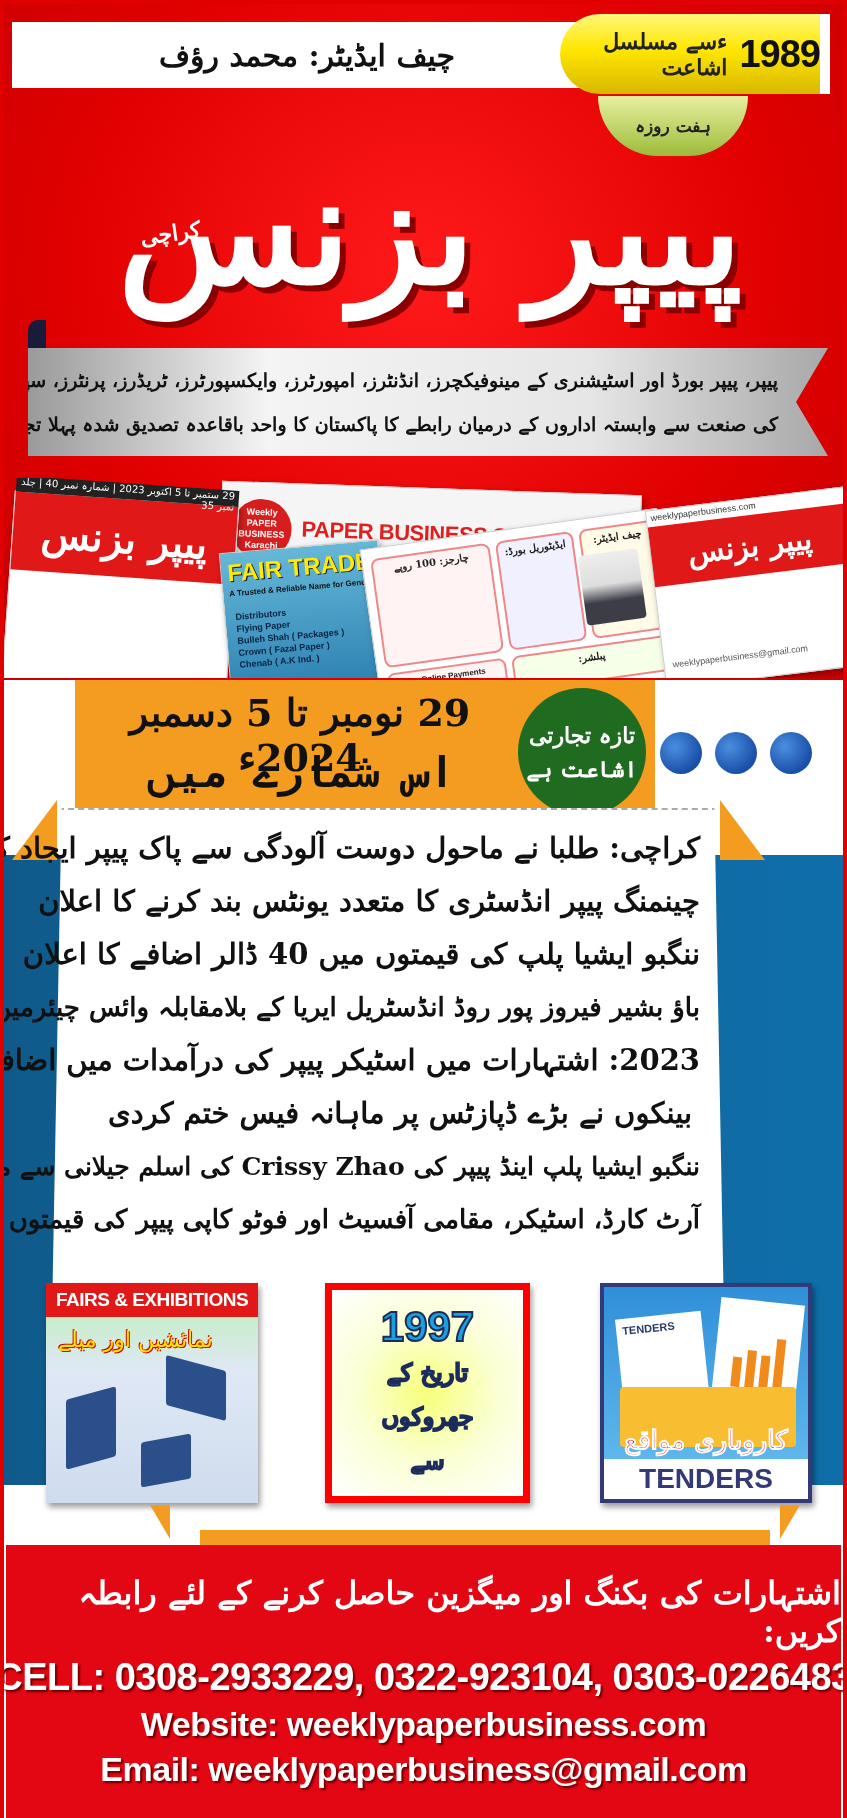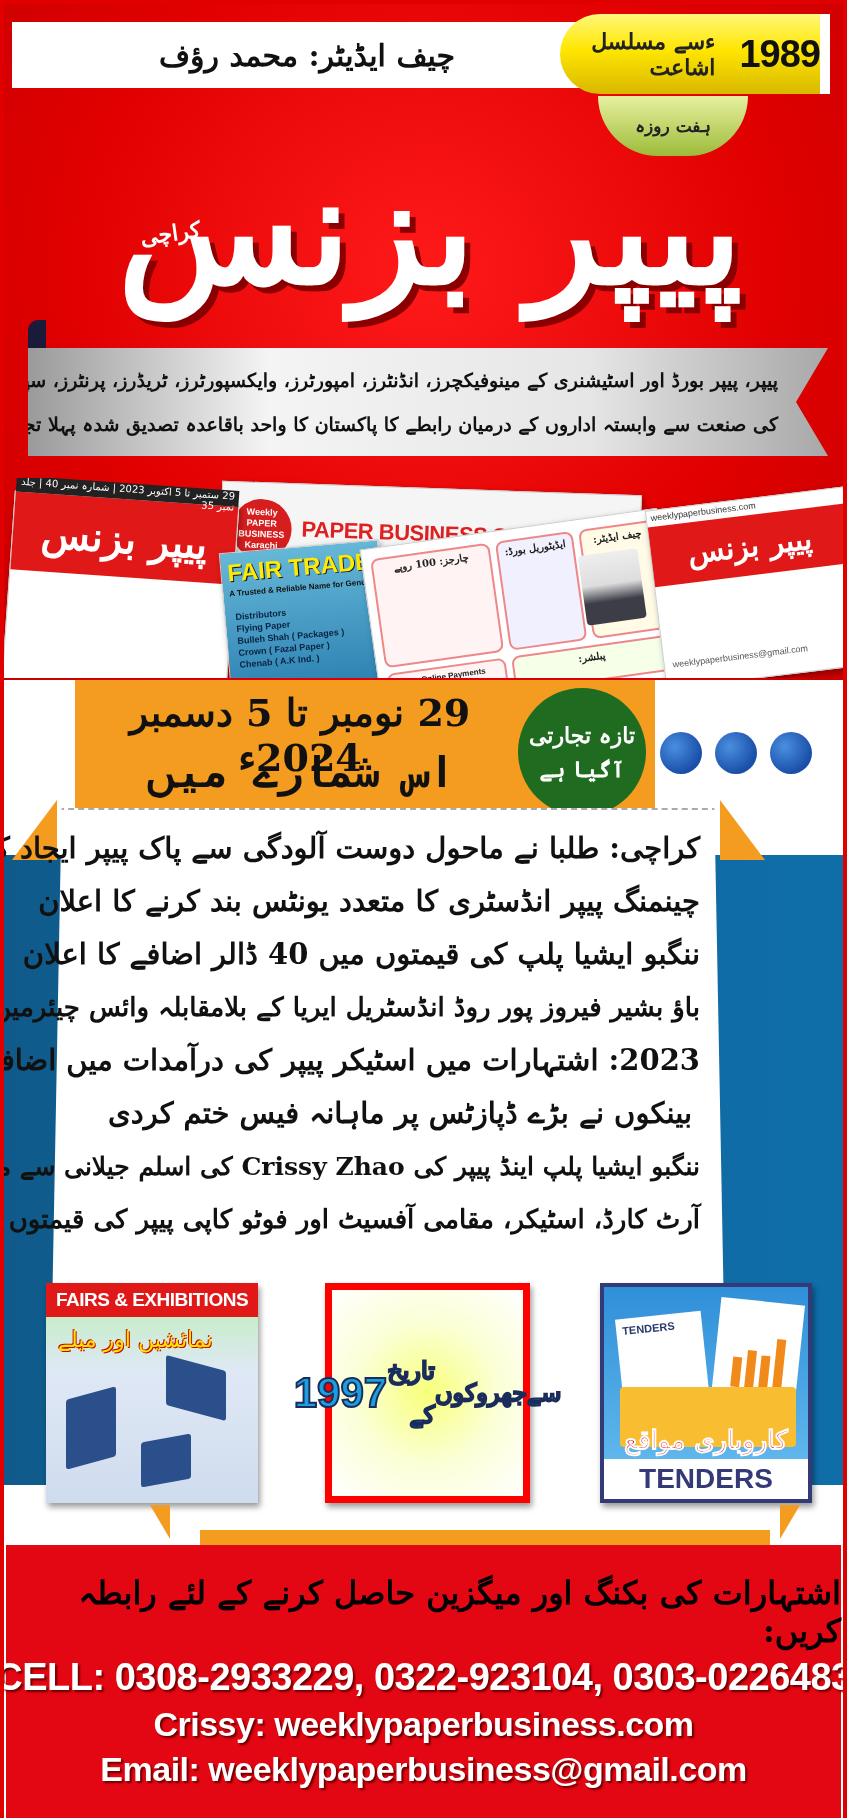--- a/index.html
+++ b/index.html
@@ -2,21 +2,21 @@
 <html><head>
 <meta charset="utf-8">
 <style>
   *{box-sizing:border-box;margin:0;padding:0}
   body{width:847px;height:1818px;background:#fff;font-family:"DejaVu Sans",sans-serif;position:relative;overflow:hidden}
   .abs{position:absolute}
   .rtl{direction:rtl}
   
   #header{left:0;top:0;width:847px;height:680px;background:radial-gradient(ellipse at 50% 40%,#ff1a1a 0%,#e00000 60%,#c80000 100%)}
   #editor-bar{left:12px;top:22px;width:590px;height:66px;background:#fff;display:flex;align-items:center;justify-content:center;font-family:"DejaVu Serif",serif;font-weight:bold;font-size:30px;color:#111}
-  #since-pill{left:560px;top:14px;width:270px;height:80px;border-radius:40px 0 0 40px;background:linear-gradient(180deg,#fff87a 0%,#ffe600 45%,#d8b800 100%);display:flex;align-items:center;justify-content:center;gap:24px;padding-left:20px;border-right:10px solid #fff}
+  #since-pill{left:560px;top:14px;width:270px;height:80px;border-radius:40px 0 0 40px;background:linear-gradient(180deg,#fff87a 0%,#ffe600 45%,#d8b800 100%);display:flex;align-items:center;justify-content:center;gap:12px;padding-left:20px;border-right:10px solid #fff}
   #since-year{font-family:"Liberation Sans",sans-serif;font-weight:bold;font-size:38px;color:#111;letter-spacing:-1px}
   #since-text{font-family:"DejaVu Serif",serif;font-weight:bold;font-size:22px;color:#222}
   #weekly-badge{left:598px;top:96px;width:150px;height:60px;border-radius:0 0 75px 75px;background:linear-gradient(180deg,#e8f0a0,#9dbb3a);display:flex;align-items:center;justify-content:center;font-family:"DejaVu Serif",serif;font-weight:bold;font-size:17px;color:#222}
   #masthead{left:30px;top:120px;width:800px;height:220px;display:flex;align-items:center;justify-content:center;font-family:"DejaVu Serif",serif;font-weight:bold;font-size:150px;color:#fff;text-shadow:6px 6px 0 #8a0000}
   #city{left:140px;top:220px;font-family:"DejaVu Serif",serif;font-weight:bold;font-size:22px;color:#fff;transform:rotate(-8deg)}
   #ribbon{left:28px;top:348px;width:800px;height:108px;background:linear-gradient(90deg,#9a9a9a 0%,#f4f4f4 30%,#e6e6e6 70%,#a8a8a8 100%);clip-path:polygon(0 0,100% 0,96% 50%,100% 100%,0 100%);display:flex;flex-direction:column;justify-content:center;padding:0 50px 0 20px}
   #ribbon-cap{left:28px;top:320px;width:18px;height:34px;background:#1a1a3a;border-radius:10px 0 0 0}
   .ribbon-line{font-family:"DejaVu Serif",serif;font-weight:bold;font-size:19px;color:#111;text-align:center;line-height:44px;white-space:nowrap}
   
   #collage{left:0;top:478px;width:847px;height:200px;overflow:hidden}
@@ -50,36 +50,36 @@
   .dot{position:absolute;top:732px;width:42px;height:42px;border-radius:50%;background:radial-gradient(circle at 35% 35%,#4a8fe0,#1a4fa8 70%)}
   #white-paper{left:48px;top:808px;width:680px;height:720px;background:#fff;clip-path:polygon(2% 0,98% 0,100% 100%,0 100%);border-top:2px dashed #aaa}
   #headlines{left:100px;top:822px;width:600px;direction:rtl;text-align:center}
   .headline{font-family:"DejaVu Serif",serif;font-weight:bold;font-size:29px;color:#111;line-height:53px;white-space:nowrap}
   
   .thumb{position:absolute;top:1283px;height:220px;box-shadow:2px 4px 6px rgba(0,0,0,.4)}
   #thumb-fairs{left:46px;width:212px;background:linear-gradient(180deg,#b8f0b0 0%,#dfe8f5 40%,#cfdcee 100%)}
   #thumb-fairs-title{height:34px;background:#e01818;color:#fff;font-family:"Liberation Sans",sans-serif;font-weight:bold;font-size:19px;display:flex;align-items:center;justify-content:center;letter-spacing:-0.5px}
   #thumb-fairs-urdu{position:absolute;left:12px;top:44px;font-family:"DejaVu Serif",serif;font-weight:normal;font-size:22px;color:#ffe800;text-shadow:1px 1px 0 #c00,-1px -1px 0 #c00}
   .booth{position:absolute;background:#2a4f8a;border-radius:3px}
-  #thumb-history{left:325px;width:205px;background:radial-gradient(circle at 50% 50%,#f7ff7a 0%,#fbffd5 50%,#fff 100%);border:7px solid #f00;display:flex;flex-direction:row;align-items:center;justify-content:center}
+  #thumb-history{left:325px;width:205px;background:radial-gradient(circle at 50% 50%,#f7ff7a 0%,#fbffd5 50%,#fff 100%);border:7px solid #f00;display:flex;flex-direction:column;align-items:center;justify-content:center}
   #history-year{font-family:"Liberation Sans",sans-serif;font-weight:bold;font-size:42px;color:#1a9fe0;-webkit-text-stroke:2px #1c2c5a}
   .history-line{font-family:"DejaVu Serif",serif;font-weight:bold;font-size:24px;color:#1a9fe0;-webkit-text-stroke:1.5px #1c2c5a;line-height:44px}
   #thumb-tenders{left:600px;width:212px;background:linear-gradient(180deg,#2f8fd8,#6ac0f0);border:4px solid #343a78}
   #tenders-doc{position:absolute;left:16px;top:28px;width:86px;height:100px;background:#fff;transform:rotate(-6deg);padding:6px;font-family:"Liberation Sans",sans-serif;font-weight:bold;font-size:11px;color:#2a3a6a}
   #tenders-chart{position:absolute;left:112px;top:14px;width:84px;height:100px;background:#fff;transform:rotate(6deg)}
   .bar{position:absolute;bottom:12px;width:9px;background:#f08a1a}
   #tenders-folder{position:absolute;left:16px;top:100px;width:176px;height:60px;background:#f9bd32;border-radius:4px}
   #tenders-urdu{position:absolute;left:0;top:138px;width:100%;text-align:center;font-family:"DejaVu Serif",serif;font-weight:bold;font-size:26px;color:#e02020;-webkit-text-stroke:1px #fff}
   #tenders-label{position:absolute;left:0;bottom:0;width:100%;height:40px;background:#fff;color:#343a78;font-family:"Liberation Sans",sans-serif;font-weight:bold;font-size:28px;display:flex;align-items:center;justify-content:center}
   #orange-tail-left{left:150px;top:1505px;width:0;height:0;border-left:20px solid transparent;border-top:34px solid #f39c1f}
   #orange-tail-right{left:780px;top:1505px;width:0;height:0;border-right:20px solid transparent;border-top:34px solid #f39c1f}
   #orange-strip{left:200px;top:1530px;width:570px;height:20px;background:#f39c1f}
   
   #footer{left:6px;top:1545px;width:835px;height:273px;background:#e30613;display:flex;flex-direction:column;align-items:center;justify-content:center;gap:6px}
-  #footer-urdu{font-family:"DejaVu Serif",serif;font-weight:bold;font-size:32px;color:#000000;direction:rtl}
+  #footer-urdu{font-family:"DejaVu Serif",serif;font-weight:bold;font-size:32px;color:#ffffff;direction:rtl}
   .footer-line{font-family:"Liberation Sans",sans-serif;font-weight:bold;color:#fff;text-shadow:2px 2px 2px #6a0000;white-space:nowrap;letter-spacing:-0.5px}
   #footer-cell{font-size:38px}
   #footer-web{font-size:34px}
   #footer-email{font-size:34px}
   #outer-border{left:0;top:0;width:847px;height:1818px;border:4px solid #e00000;border-bottom:none;pointer-events:none}
 </style>
 </head>
 <body>
 
 <div id="header" class="abs"></div>
@@ -140,21 +140,21 @@
 </div>
 
 <div id="blue-band" class="abs"></div>
 <div id="orange-band" class="abs"></div>
 <div id="orange-tri-left" class="abs"></div>
 <div id="orange-tri-right" class="abs"></div>
 <div id="issue-date" class="abs rtl">29 نومبر تا 5 دسمبر 2024ء</div>
 <div id="issue-heading" class="abs rtl">اس شمارے میں</div>
 <div id="new-issue-badge" class="abs rtl">
   <span>تازہ تجارتی</span>
-  <span>آگیا ہے</span>
+  <span>اشاعت ہے</span>
 </div>
 <div class="dot" style="left:660px"></div>
 <div class="dot" style="left:715px"></div>
 <div class="dot" style="left:770px"></div>
 
 <div id="white-paper" class="abs"></div>
 <div id="headlines" class="abs">
   <div class="headline">کراچی: طلبا نے ماحول دوست آلودگی سے پاک پیپر ایجاد کرلیا</div>
   <div class="headline">چینمنگ پیپر انڈسٹری کا متعدد یونٹس بند کرنے کا اعلان</div>
   <div class="headline">ننگبو ایشیا پلپ کی قیمتوں میں 40 ڈالر اضافے کا اعلان</div>
@@ -190,16 +190,16 @@
   <div id="tenders-urdu" class="rtl">کاروباری مواقع</div>
   <div id="tenders-label">TENDERS</div>
 </div>
 <div id="orange-tail-left" class="abs"></div>
 <div id="orange-tail-right" class="abs"></div>
 <div id="orange-strip" class="abs"></div>
 
 <div id="footer" class="abs">
   <div id="footer-urdu">اشتہارات کی بکنگ اور میگزین حاصل کرنے کے لئے رابطہ کریں:</div>
   <div id="footer-cell" class="footer-line">CELL: 0308-2933229, 0322-923104, 0303-0226483</div>
-  <div id="footer-web" class="footer-line">Crissy: weeklypaperbusiness.com</div>
+  <div id="footer-web" class="footer-line">Website: weeklypaperbusiness.com</div>
   <div id="footer-email" class="footer-line">Email: weeklypaperbusiness@gmail.com</div>
 </div>
 <div id="outer-border" class="abs"></div>
 
 </body></html>

